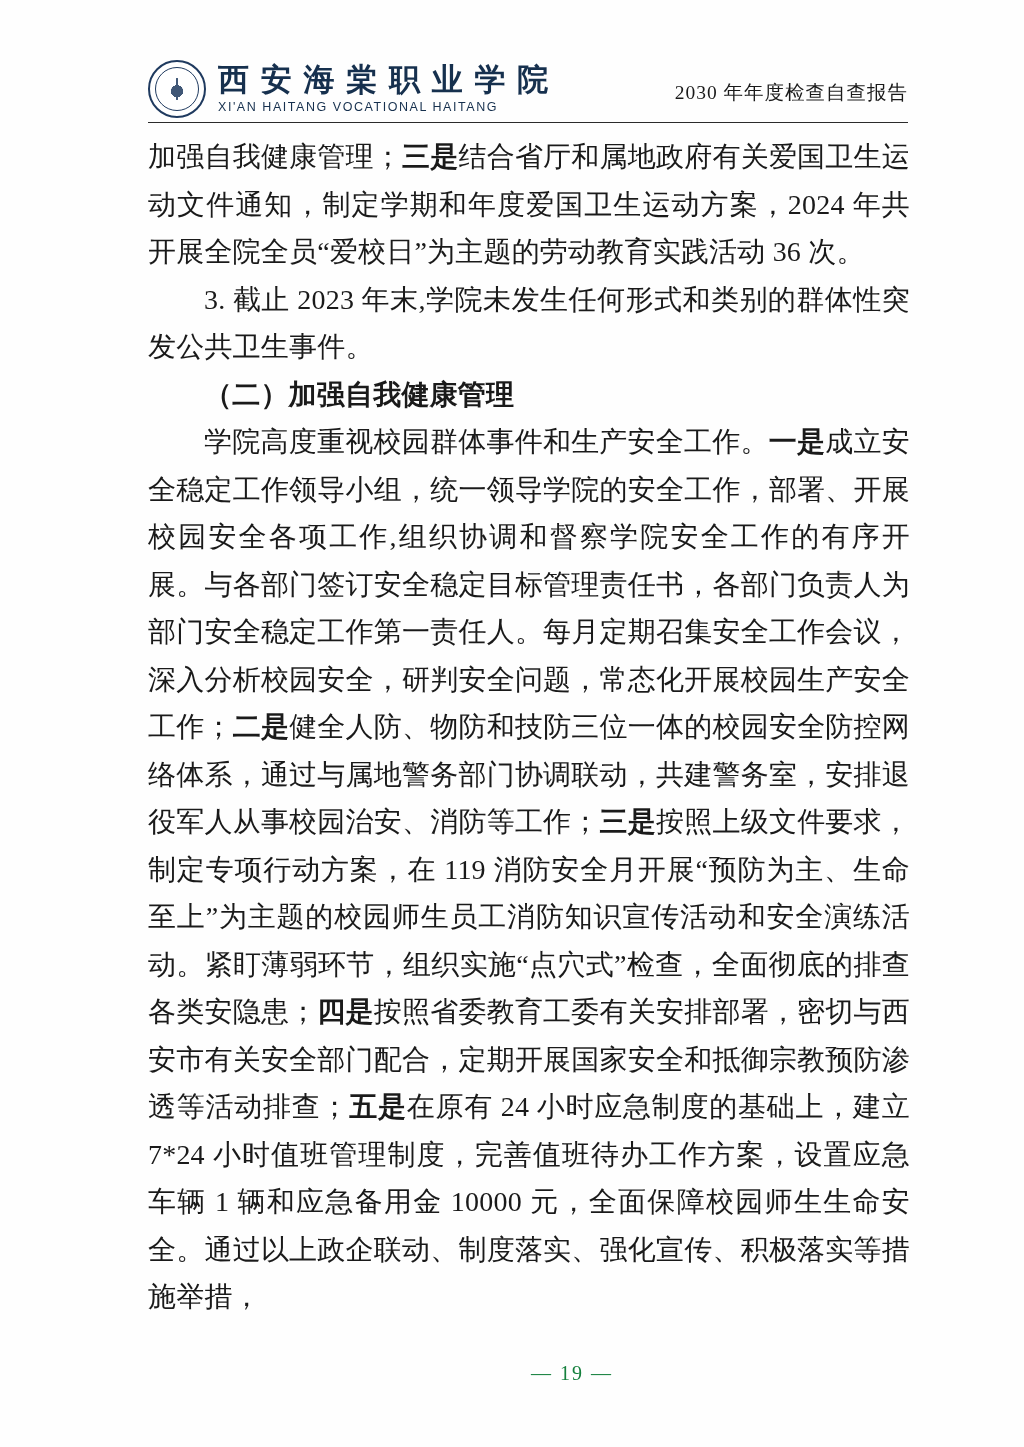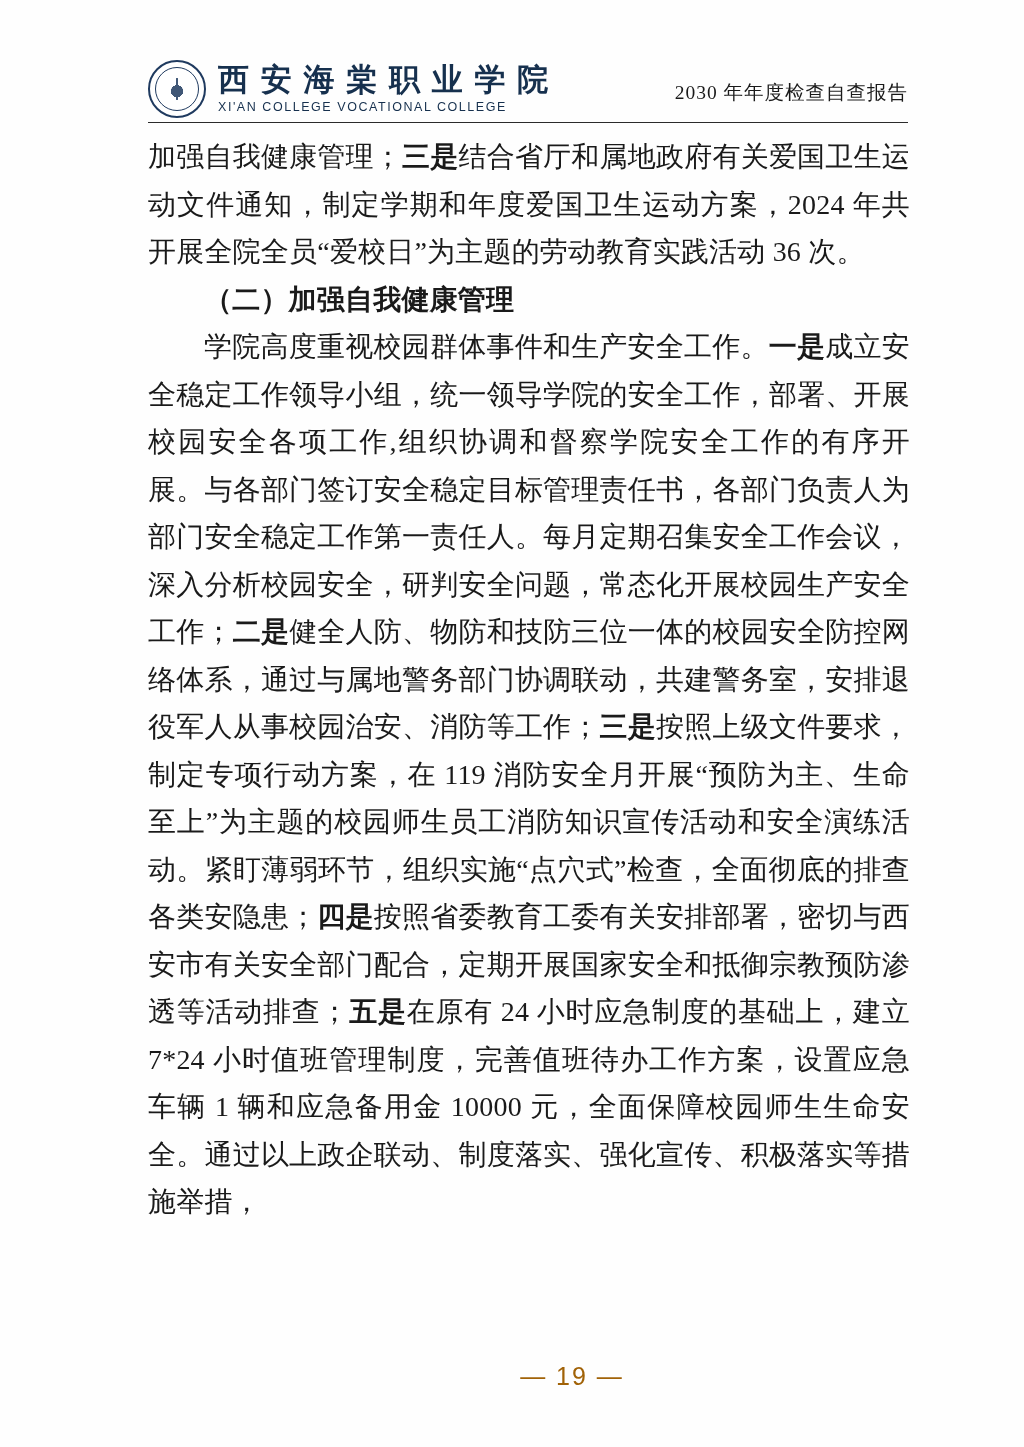--- a/index.html
+++ b/index.html
@@ -135,47 +135,48 @@
 
   
   .footer {
     position: absolute;
     left: 0;
     top: 1362px;
     width: 1024px;
     text-align: center;
   }
   .page-num {
-    font-size: 25px;
+    font-size: 20px;
     letter-spacing: 2px;
-    color: #a16207;
-    font-family: Liberation Sans, sans-serif;
+    color: #15803d;
+    font-family: Liberation Serif, serif;
     padding-left: 120px;
   }
 </style>
 </head>
 <body>
 
 <div class="page">
 
   <div class="header">
     <div class="logo-block">
       <div class="logo-seal"></div>
       <div class="logo-text">
         <div class="logo-cn">西 安 海 棠 职 业 学 院</div>
-        <div class="logo-en">XI'AN COLLEGE VOCATIONAL COLLEGE</div>
+        <div class="logo-en">XI'AN HAITANG VOCATIONAL HAITANG</div>
       </div>
     </div>
     <div class="header-title">2030 年年度检查自查报告</div>
   </div>
 
   <div class="header-rule"></div>
 
   <div class="content">
       <p><span>加强自我健康管理；</span><span class="b">三是</span><span>结合省厅和属地政府有关爱国卫生运动文件通知，制定学期和年度爱国卫生运动方案，2024 年共开展全院全员“爱校日”为主题的劳动教育实践活动 36 次。</span></p>
+      <p class="indent"><span>3. 截止 2023 年末,学院未发生任何形式和类别的群体性突发公共卫生事件。</span></p>
       <p class="indent"><span class="b">（二）加强自我健康管理</span></p>
       <p class="indent"><span>学院高度重视校园群体事件和生产安全工作。</span><span class="b">一是</span><span>成立安全稳定工作领导小组，统一领导学院的安全工作，部署、开展校园安全各项工作,组织协调和督察学院安全工作的有序开展。与各部门签订安全稳定目标管理责任书，各部门负责人为部门安全稳定工作第一责任人。每月定期召集安全工作会议，深入分析校园安全，研判安全问题，常态化开展校园生产安全工作；</span><span class="b">二是</span><span>健全人防、物防和技防三位一体的校园安全防控网络体系，通过与属地警务部门协调联动，共建警务室，安排退役军人从事校园治安、消防等工作；</span><span class="b">三是</span><span>按照上级文件要求，制定专项行动方案，在 119 消防安全月开展“预防为主、生命至上”为主题的校园师生员工消防知识宣传活动和安全演练活动。紧盯薄弱环节，组织实施“点穴式”检查，全面彻底的排查各类安隐患；</span><span class="b">四是</span><span>按照省委教育工委有关安排部署，密切与西安市有关安全部门配合，定期开展国家安全和抵御宗教预防渗透等活动排查；</span><span class="b">五是</span><span>在原有 24 小时应急制度的基础上，建立 7*24 小时值班管理制度，完善值班待办工作方案，设置应急车辆 1 辆和应急备用金 10000 元，全面保障校园师生生命安全。通过以上政企联动、制度落实、强化宣传、积极落实等措施举措，</span></p>
     </div>
 
   <div class="footer">
     <span class="page-num">— 19 —</span>
   </div>
 
 </div>
 

